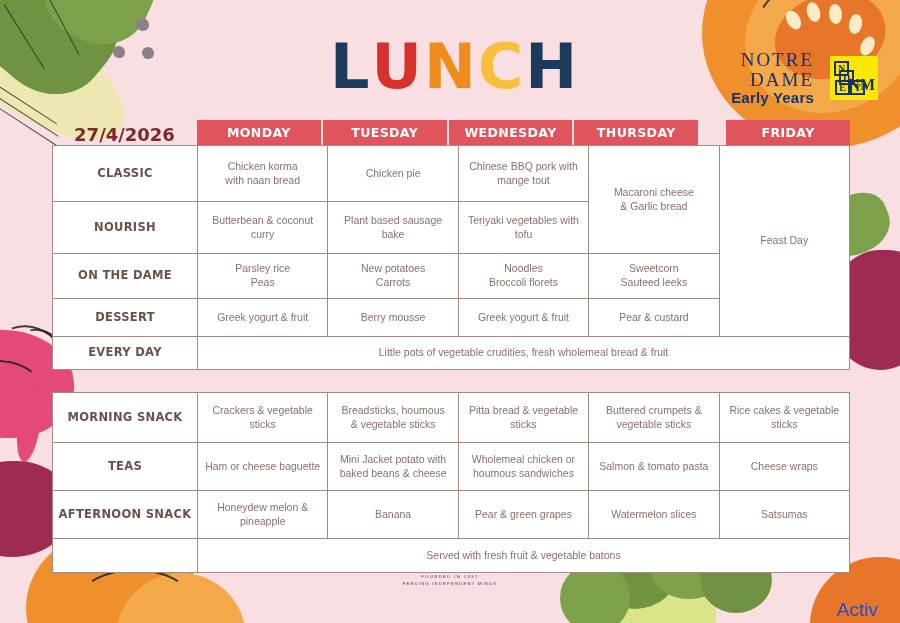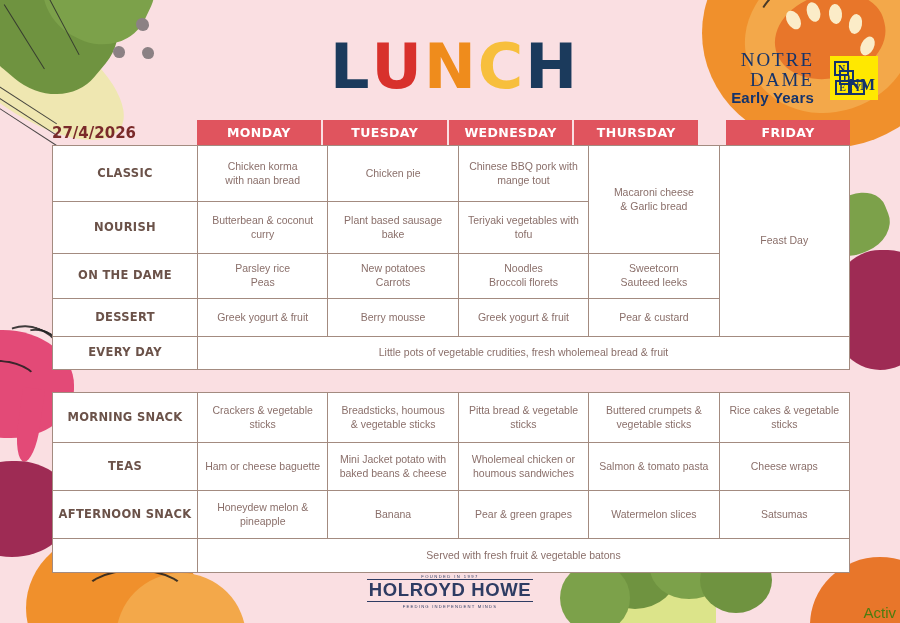--- a/index.html
+++ b/index.html
@@ -270,22 +270,22 @@
     font-size: 16px;
     font-weight: bold;
     font-family: "Liberation Serif", serif;
   }
 
   
   .menu-date {
     position: absolute;
     left: 52px; top: 124px;
     width: 145px;
-    text-align: left;
-    font-size: 15px;
+    text-align: center;
+    font-size: 18px;
     font-weight: bold;
     color: #7a2a2a;
     font-family: "DejaVu Sans", sans-serif;
   }
 
   
   .day-head-row {
     position: absolute;
     left: 197px; top: 120px;
     width: 653px;
@@ -363,23 +363,23 @@
   .hh-sub {
     font-size: 4.2px;
     letter-spacing: 1.2px;
     color: #2e3c63;
     margin-top: 2px;
     font-family: "Liberation Sans", sans-serif;
   }
 
   .watermark {
     position: absolute;
-    right: 4px; bottom: 2px;
-    font-size: 15px;
-    color: #4d7c0f;
+    right: 22px; bottom: 2px;
+    font-size: 19px;
+    color: #1d4ed8;
     font-family: "Liberation Sans", sans-serif;
   }
 </style>
 </head>
 <body>
 
 <div class="deco-layer">
 
   <div class="leek-stalk"></div>
   <div class="leek-green"></div>
@@ -529,18 +529,17 @@
         </tr>
         <tr>
           <td class="rowlabel" style="width: 145px; height: 34px;"></td>
           <td colspan="5">Served with fresh fruit &amp; vegetable batons</td>
         </tr>
       </tbody>
     </table>
 
   <div class="hh-logo">
     <div class="hh-top">FOUNDED IN 1997</div>
-    <div class="hh-main">HOLROYD HOWE</div>
     <div class="hh-sub">FEEDING INDEPENDENT MINDS</div>
   </div>
 
   <div class="watermark">Activ</div>
 </div>
 
 </body></html>

